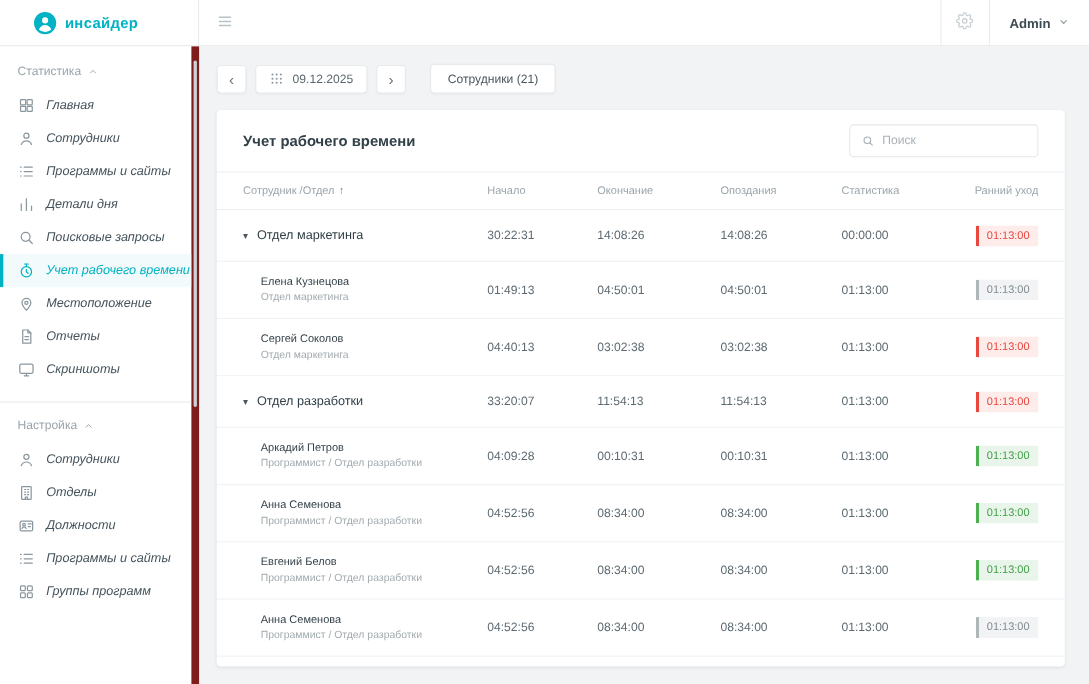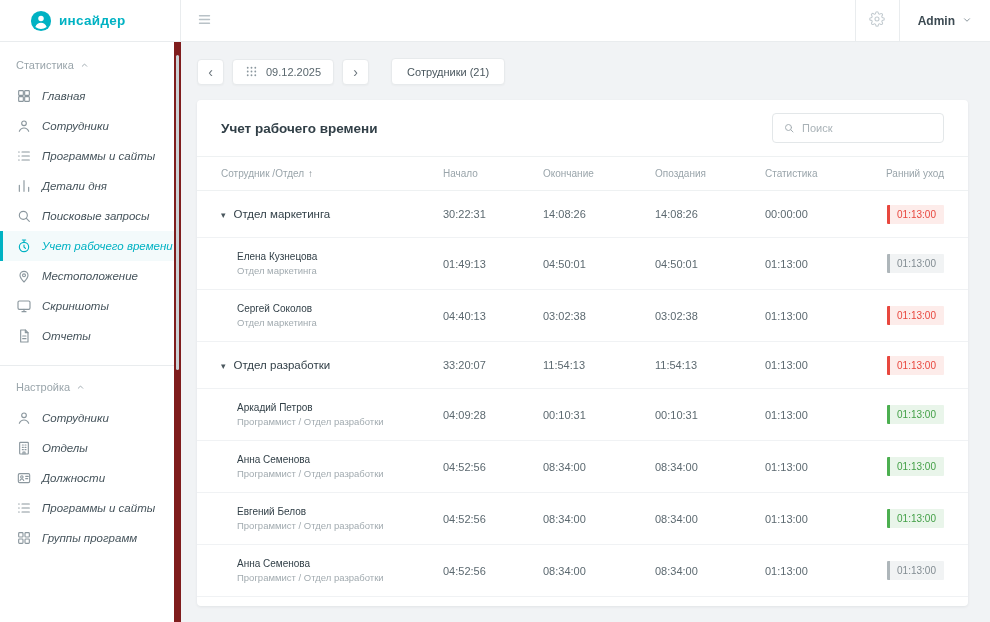--- a/index.html
+++ b/index.html
@@ -194,34 +194,34 @@
             <svg viewBox="0 0 24 24" fill="none" stroke="currentColor" stroke-width="1.7" stroke-linecap="round" stroke-linejoin="round">
               <path d="M12 21c-3.8-3.7-6-7-6-10a6 6 0 1 1 12 0c0 3-2.2 6.3-6 10z"></path>
               <circle cx="12" cy="11" r="2.2"></circle>
             </svg>
           </span>
           <span class="side-label">Местоположение</span>
         </div>
         <div class="side-item">
           <span class="icn">
             <svg viewBox="0 0 24 24" fill="none" stroke="currentColor" stroke-width="1.7" stroke-linecap="round" stroke-linejoin="round">
+              <path d="M7 3h7l4 4v14H7z"></path>
+              <path d="M14 3v4h4M10 12h5M10 16h5"></path>
+            </svg>
+          </span>
+          <span class="side-label">Отчеты</span>
+        </div>
+        <div class="side-item">
+          <span class="icn">
+            <svg viewBox="0 0 24 24" fill="none" stroke="currentColor" stroke-width="1.7" stroke-linecap="round" stroke-linejoin="round">
               <rect x="3" y="4.5" width="18" height="12.5" rx="2"></rect>
               <path d="M9 20.5h6M12 17v3.5"></path>
             </svg>
           </span>
           <span class="side-label">Скриншоты</span>
-        </div>
-        <div class="side-item">
-          <span class="icn">
-            <svg viewBox="0 0 24 24" fill="none" stroke="currentColor" stroke-width="1.7" stroke-linecap="round" stroke-linejoin="round">
-              <path d="M7 3h7l4 4v14H7z"></path>
-              <path d="M14 3v4h4M10 12h5M10 16h5"></path>
-            </svg>
-          </span>
-          <span class="side-label">Отчеты</span>
         </div>
         <div class="side-divider"></div>
         <div class="side-section">
           <span>Настройка</span>
           <span class="chev">
             <svg viewBox="0 0 24 24" fill="none" stroke="currentColor" stroke-width="2.4" stroke-linecap="round" stroke-linejoin="round">
               <path d="M6 14l6-6 6 6"></path>
             </svg>
           </span>
         </div>

